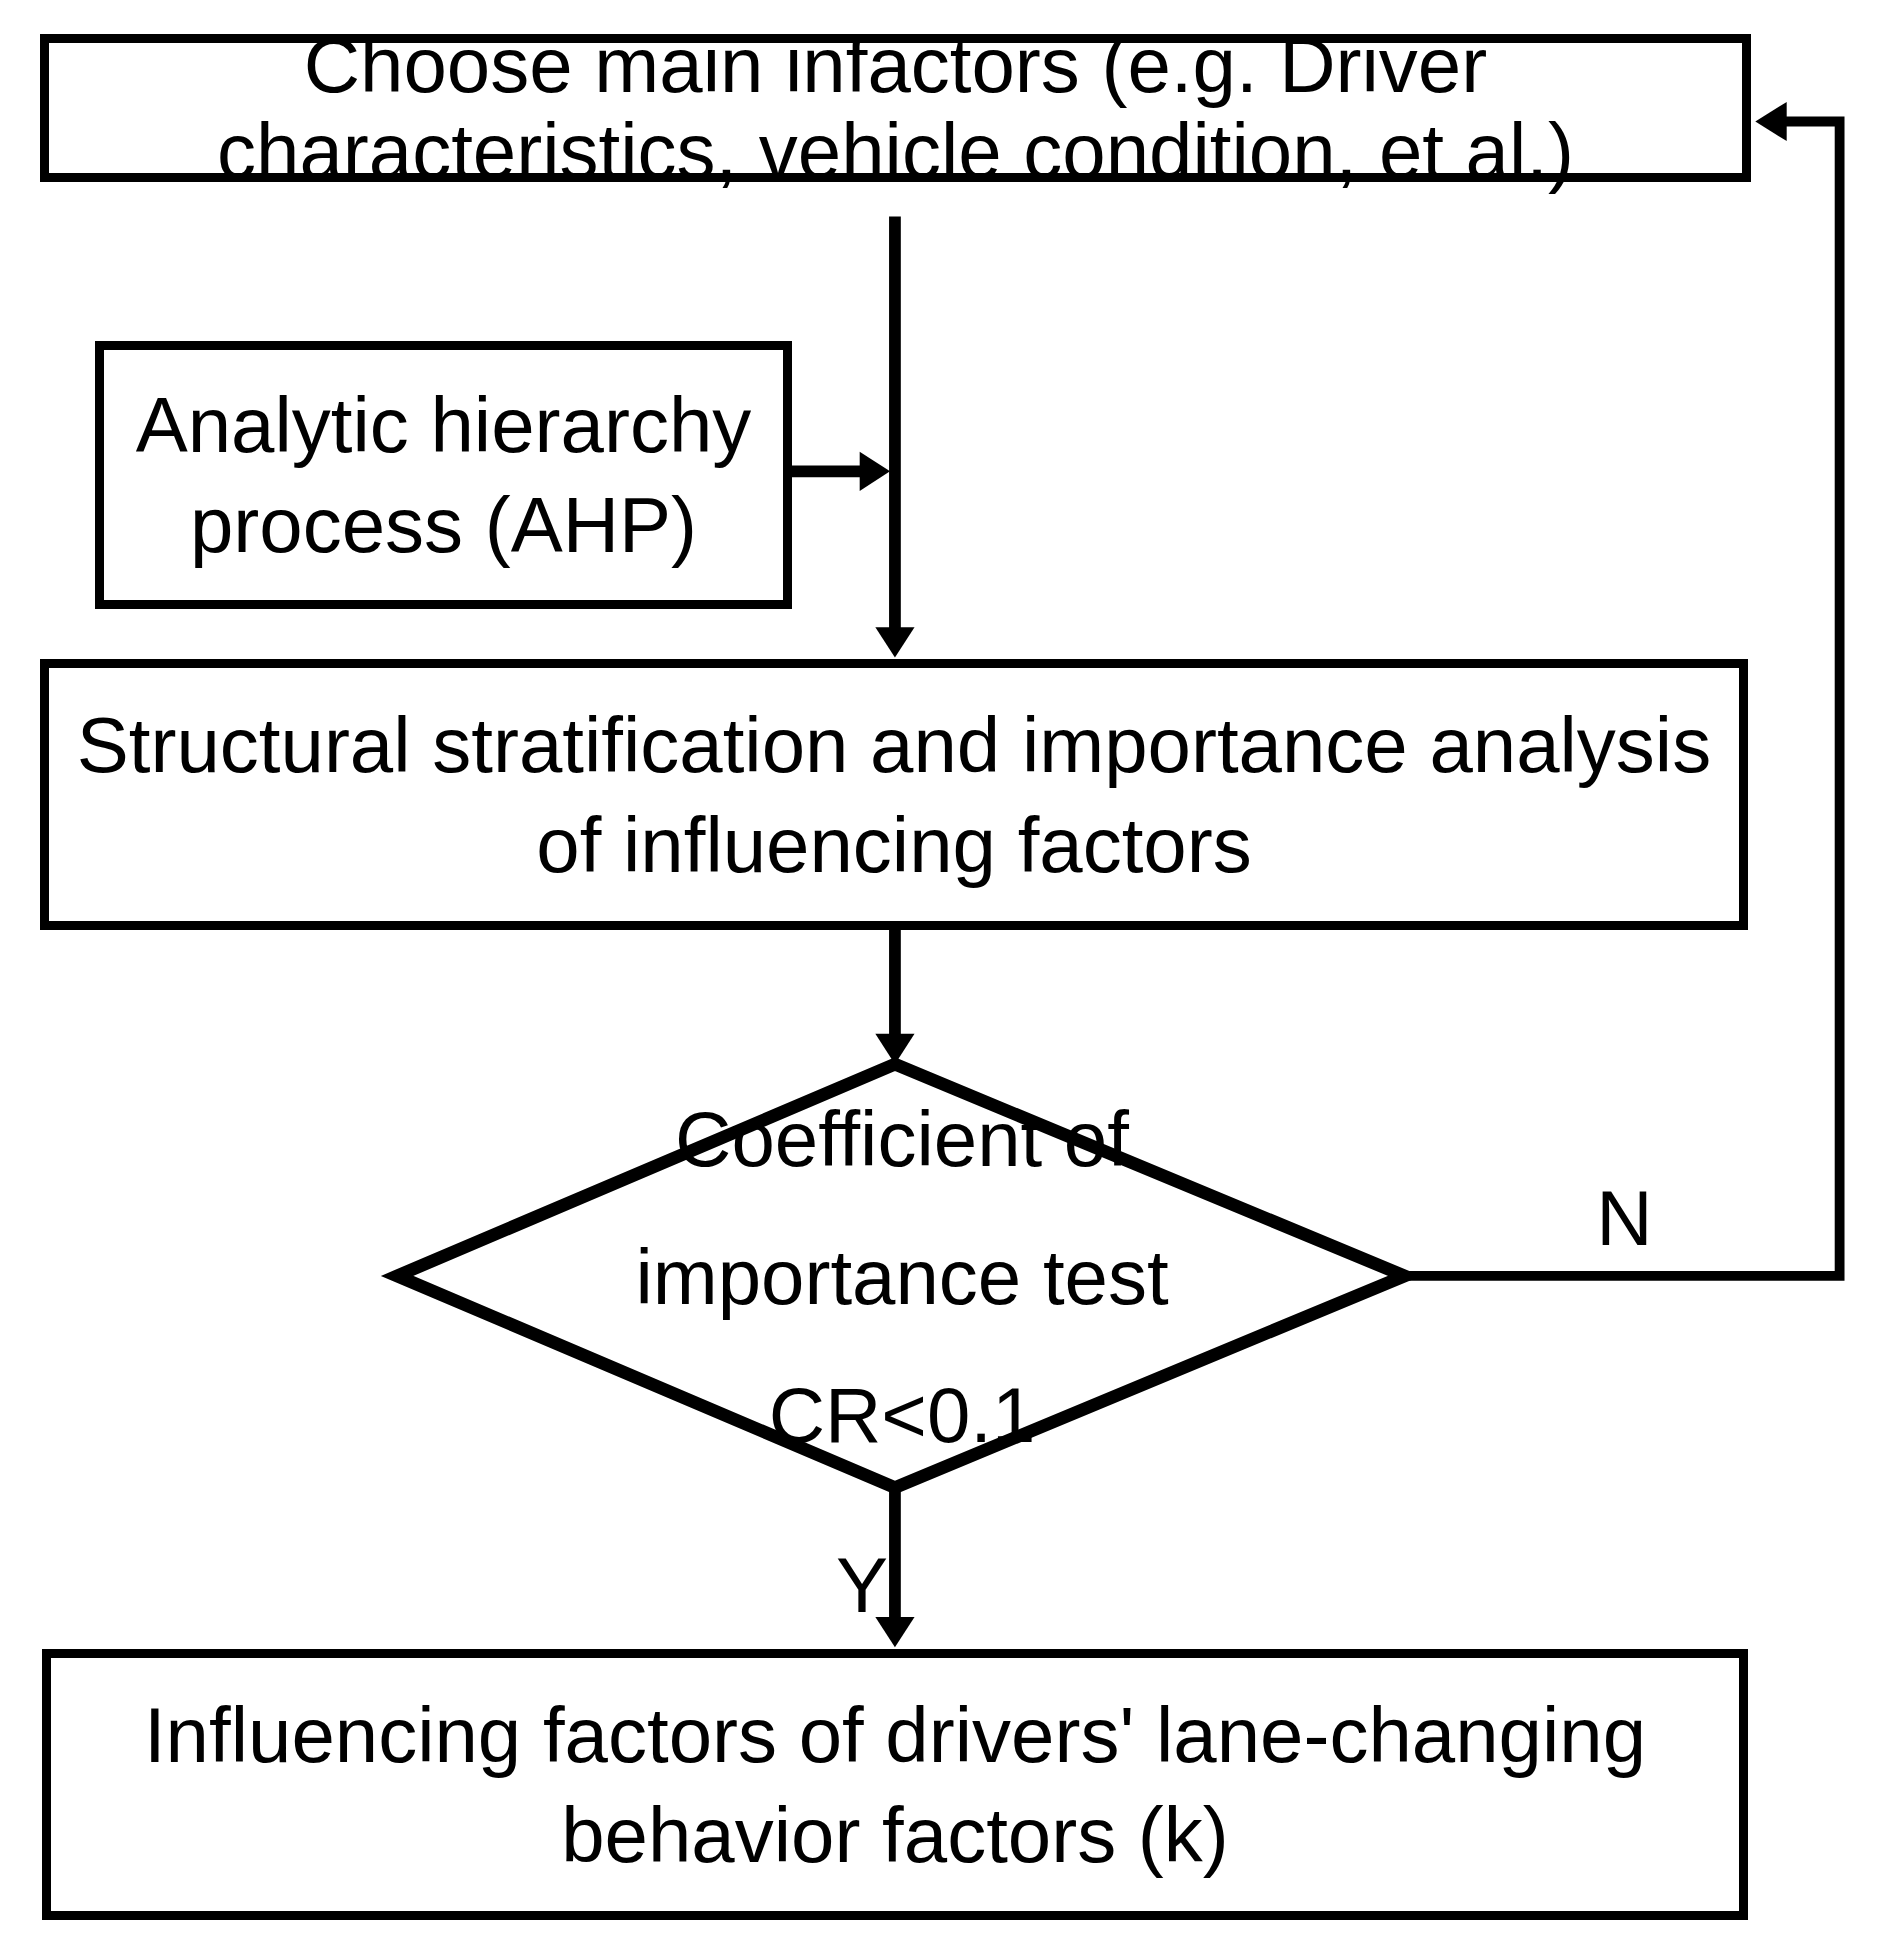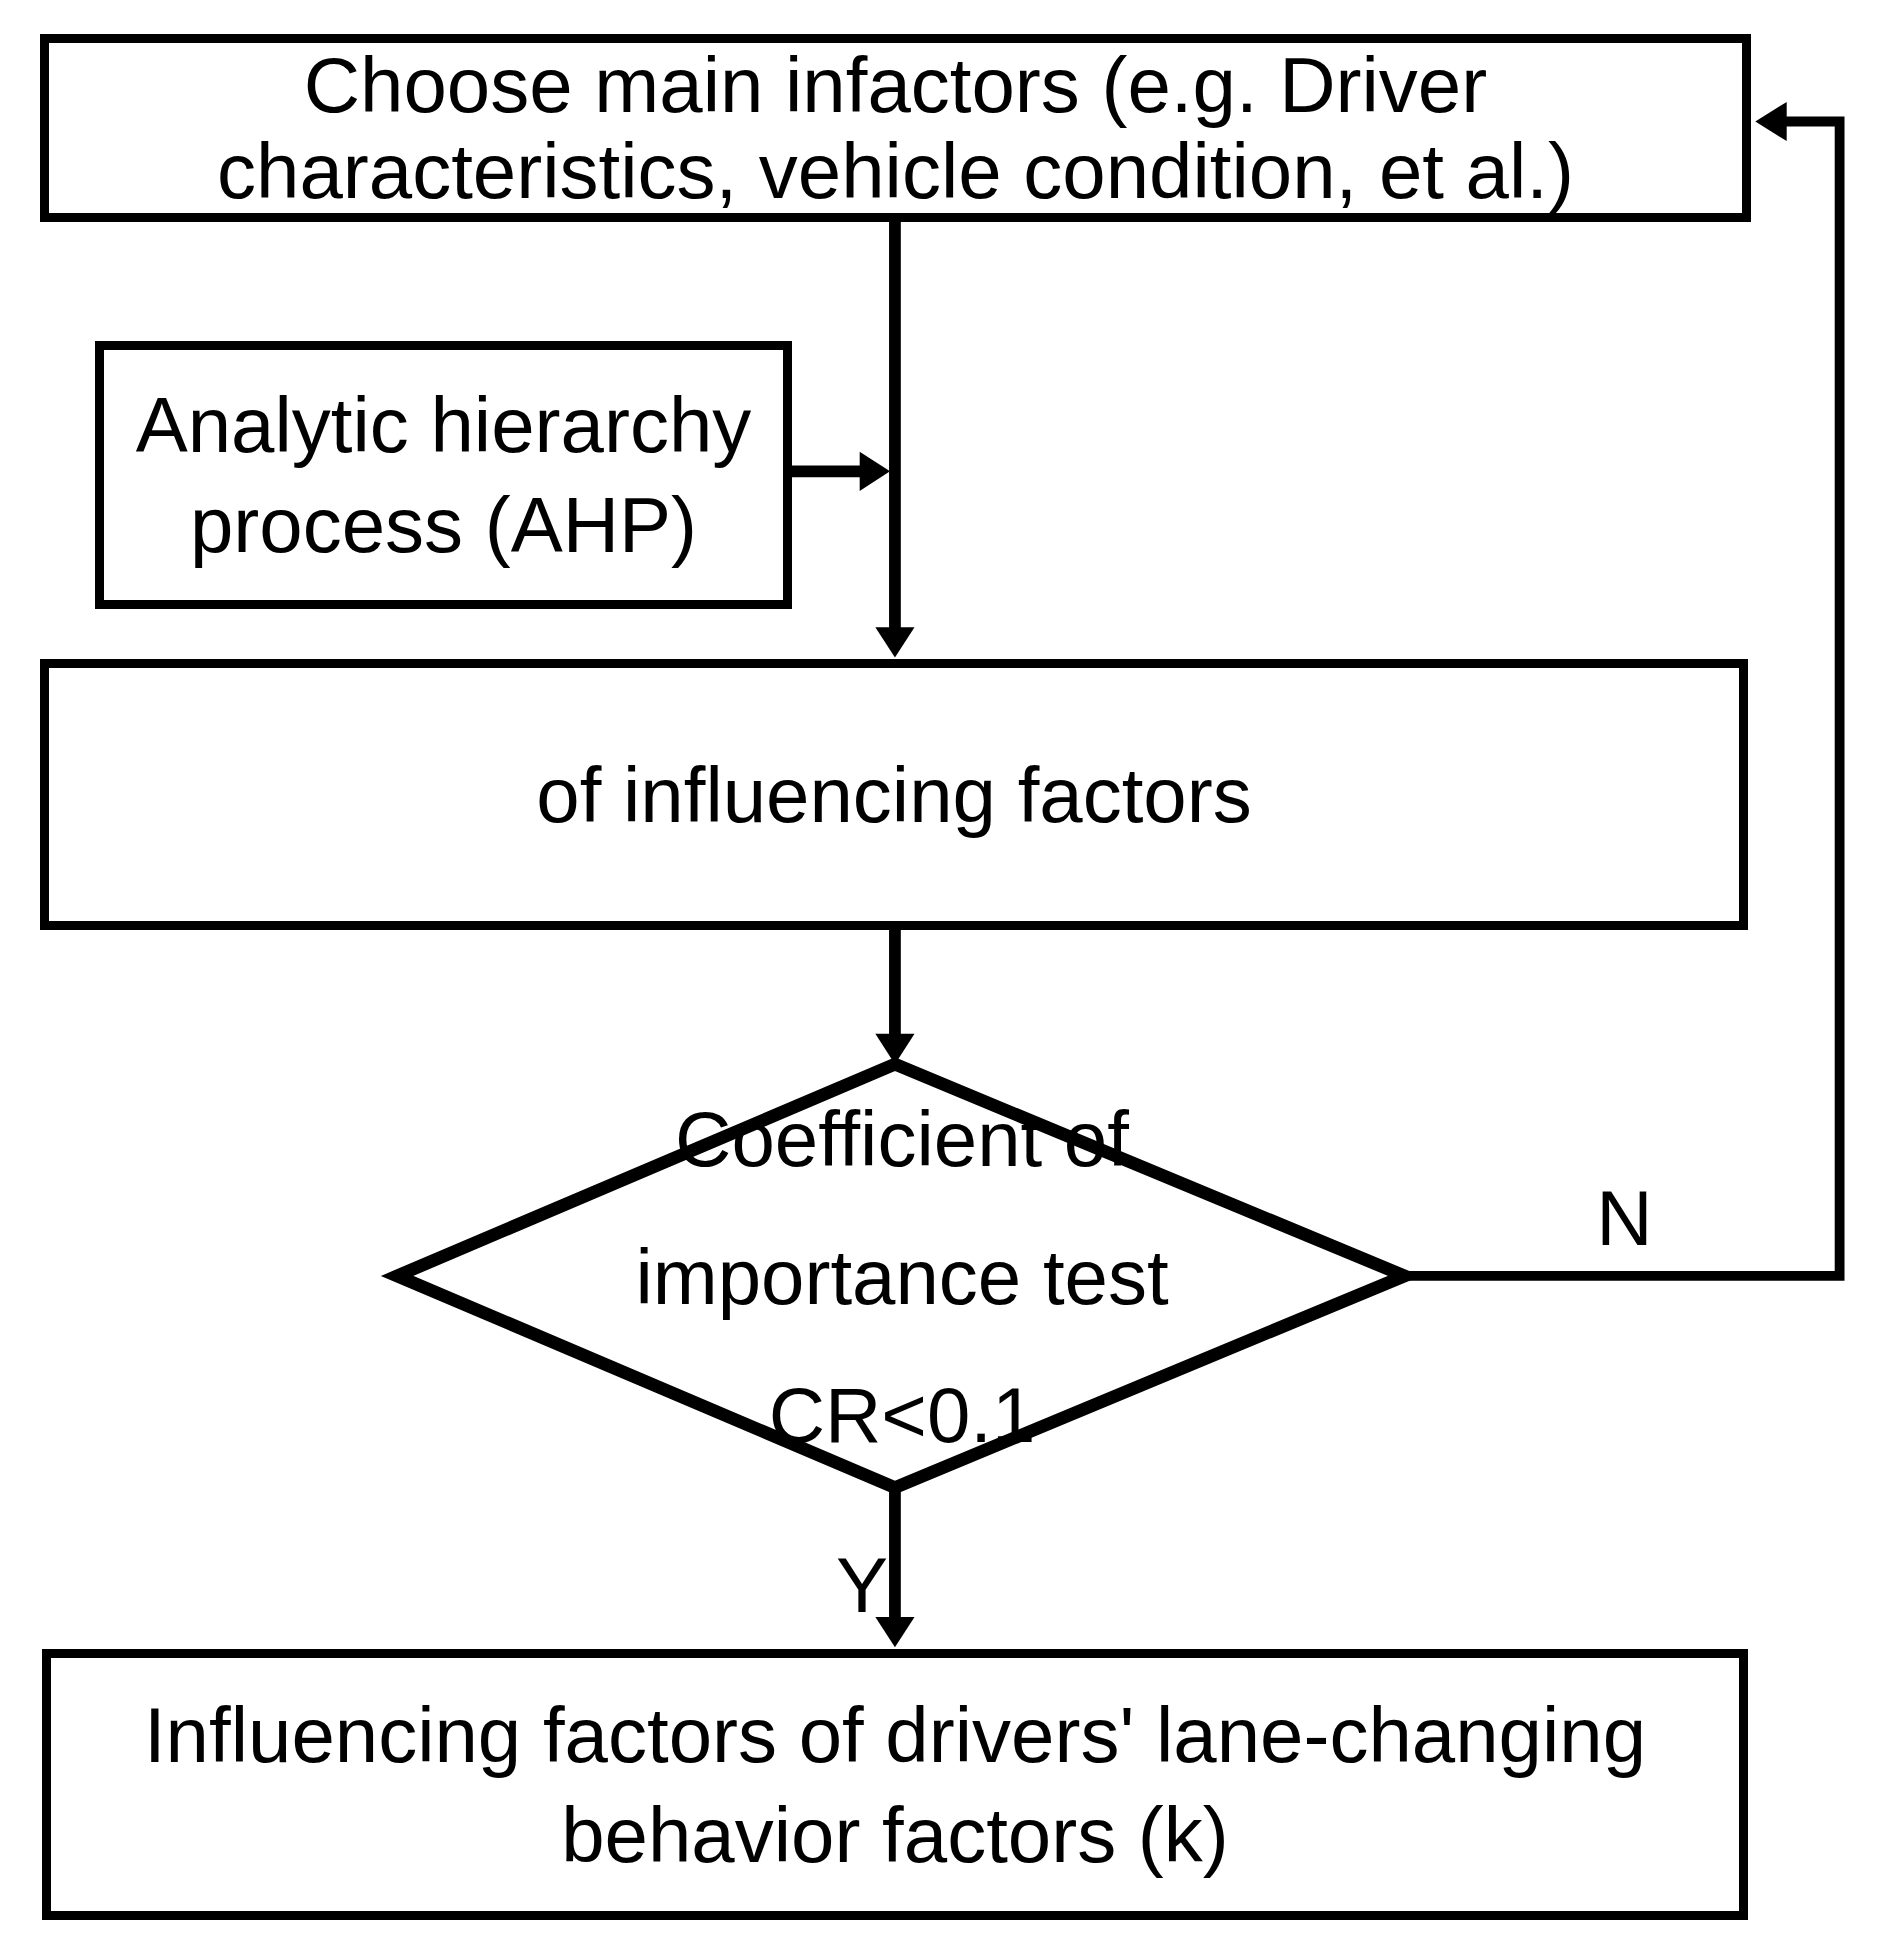--- a/index.html
+++ b/index.html
@@ -46,21 +46,21 @@
     text-align: center;
     font-size: 78px;
     line-height: 100px;
     white-space: nowrap;
   }
   .box {
     box-sizing: border-box;
     border: 9.8px solid #000000;
     background: #ffffff;
   }
-  #box-choose  { left: 40px;  top: 34px;   width: 1711px; height: 188px; line-height: 86px; }
+  #box-choose  { left: 40px;  top: 34px;   width: 1711px; height: 148px; line-height: 86px; }
   #box-ahp     { left: 47px;  top: 341px;  width: 697px;  height: 268px; margin-left: 48px; }
   #box-strat   { left: 40px;  top: 659px;  width: 1708px; height: 271px; }
   #box-result  { left: 42px;  top: 1649px; width: 1706px; height: 271px; }
   #diamond-label { left: 412px; top: 1096px; width: 980px; height: 361px; line-height: 102px; gap: 36px; }
   .tline { display: block; }
   .em { }
   .edge-label {
     position: absolute;
     font-size: 78px;
     line-height: 88px;
@@ -97,20 +97,21 @@
     <span class="tline">Choose main infactors (e.g. Driver</span>
     <span class="tline">characteristics, vehicle condition, et al.)</span>
   </div>
 
   <div class="node box" id="box-ahp">
     <span class="tline">Analytic hierarchy</span>
     <span class="tline">process (AHP)</span>
   </div>
 
   <div class="node box" id="box-strat">
+    <span class="tline">Structural stratification and importance analysis</span>
     <span class="tline">of influencing factors</span>
   </div>
 
   <div class="node" id="diamond-label">
     <span class="tline">Coefficient of</span>
     <span class="tline">importance test</span>
     <span class="tline">
       <span class="em">CR</span><span>&lt;0.1</span>
     </span>
   </div>

